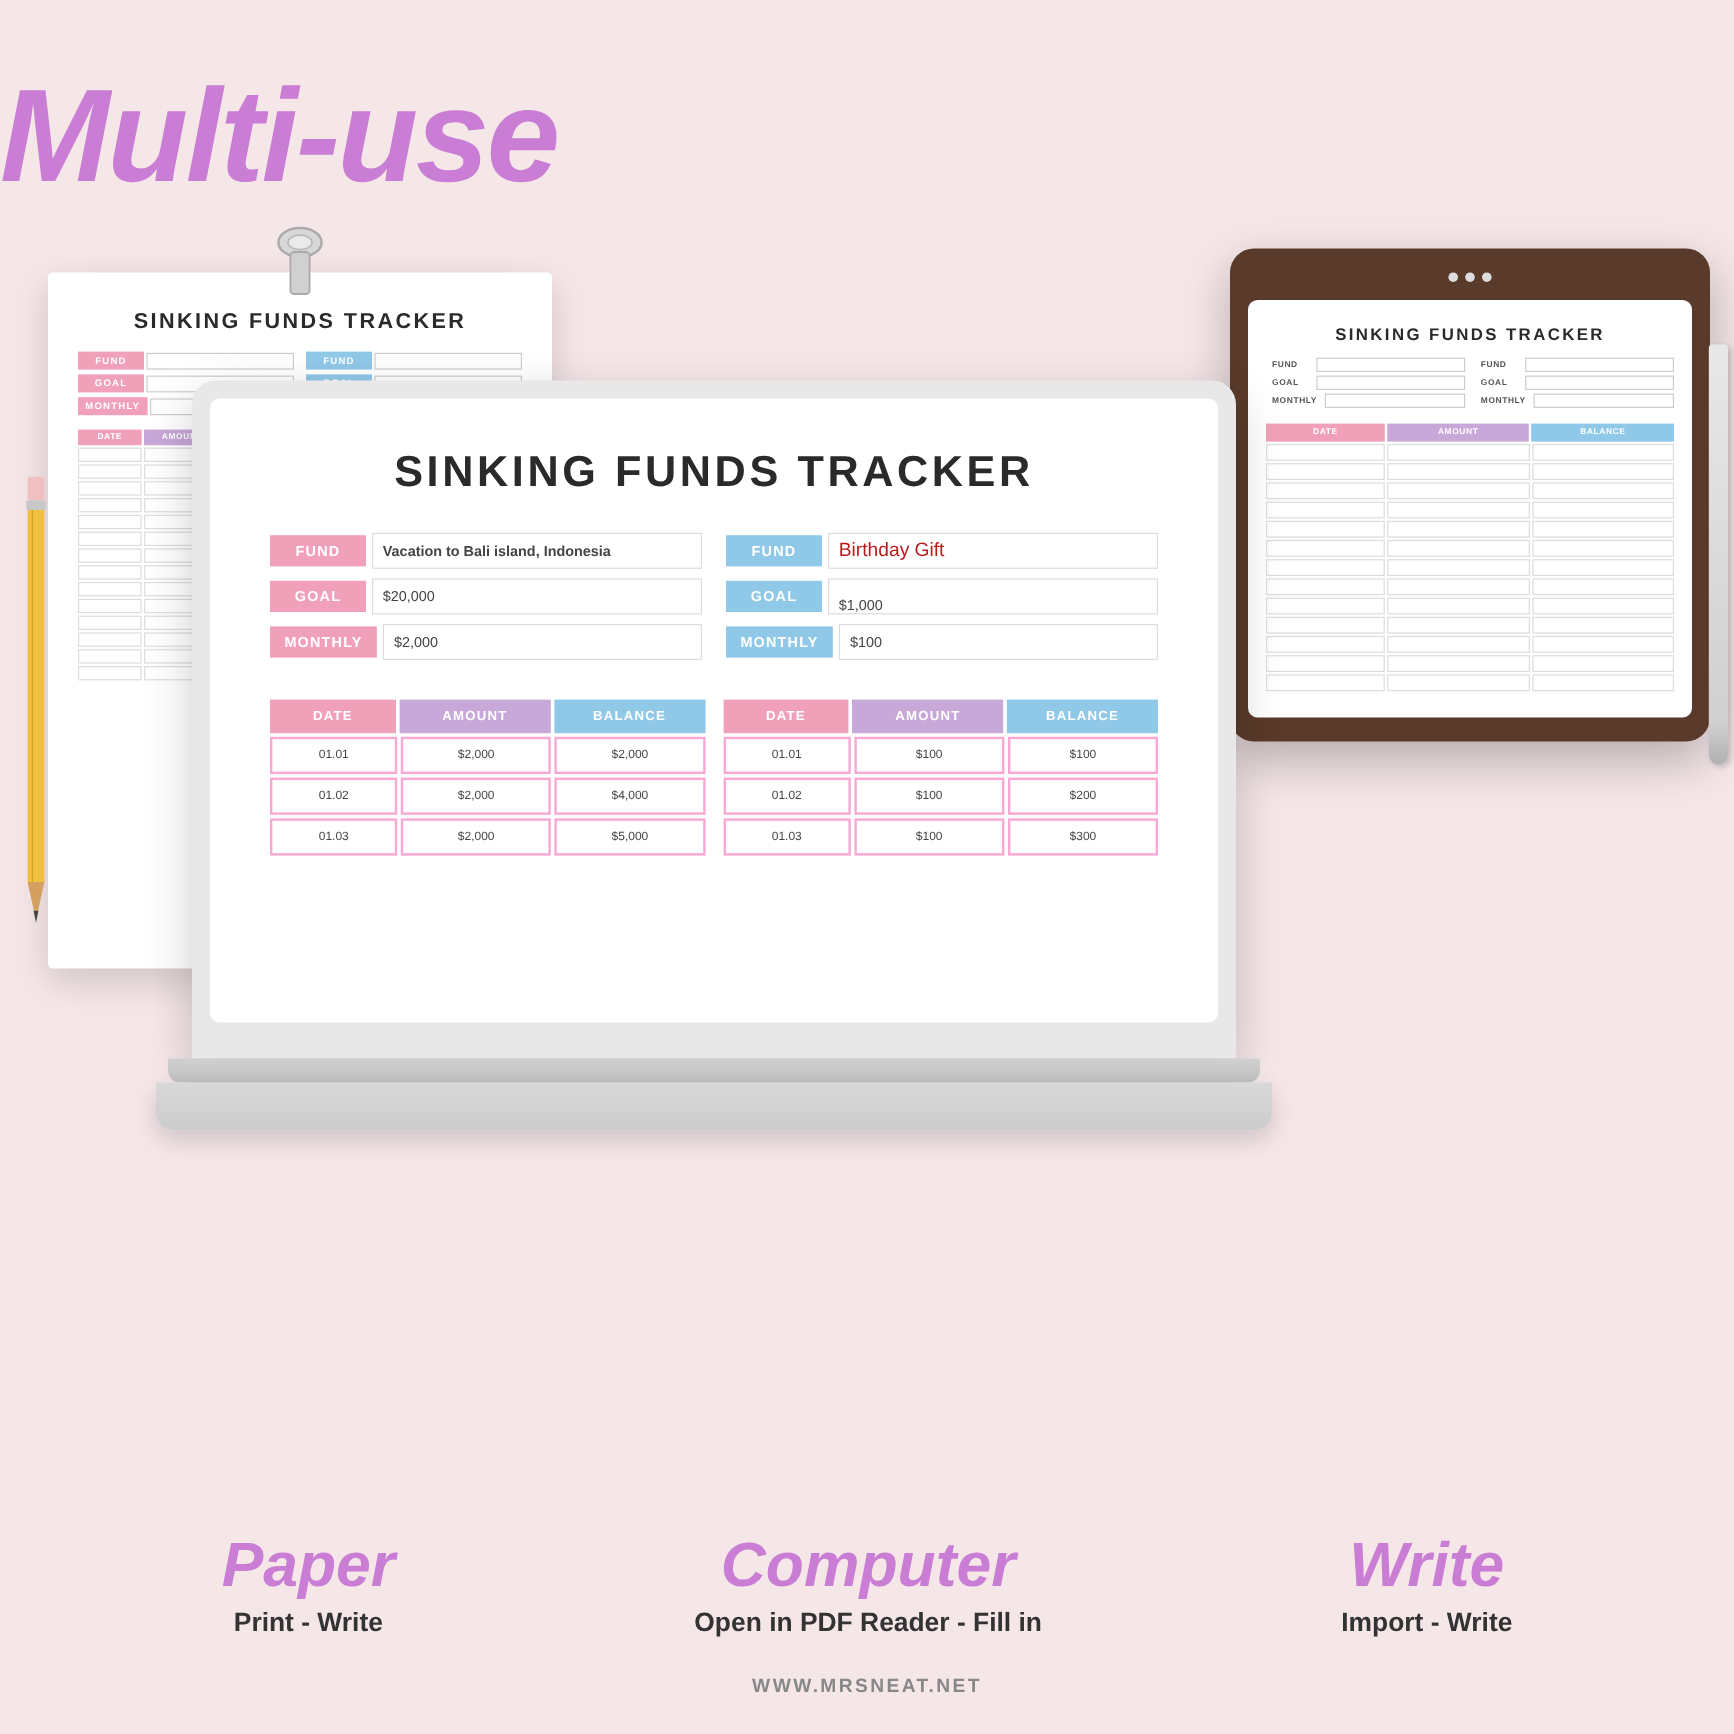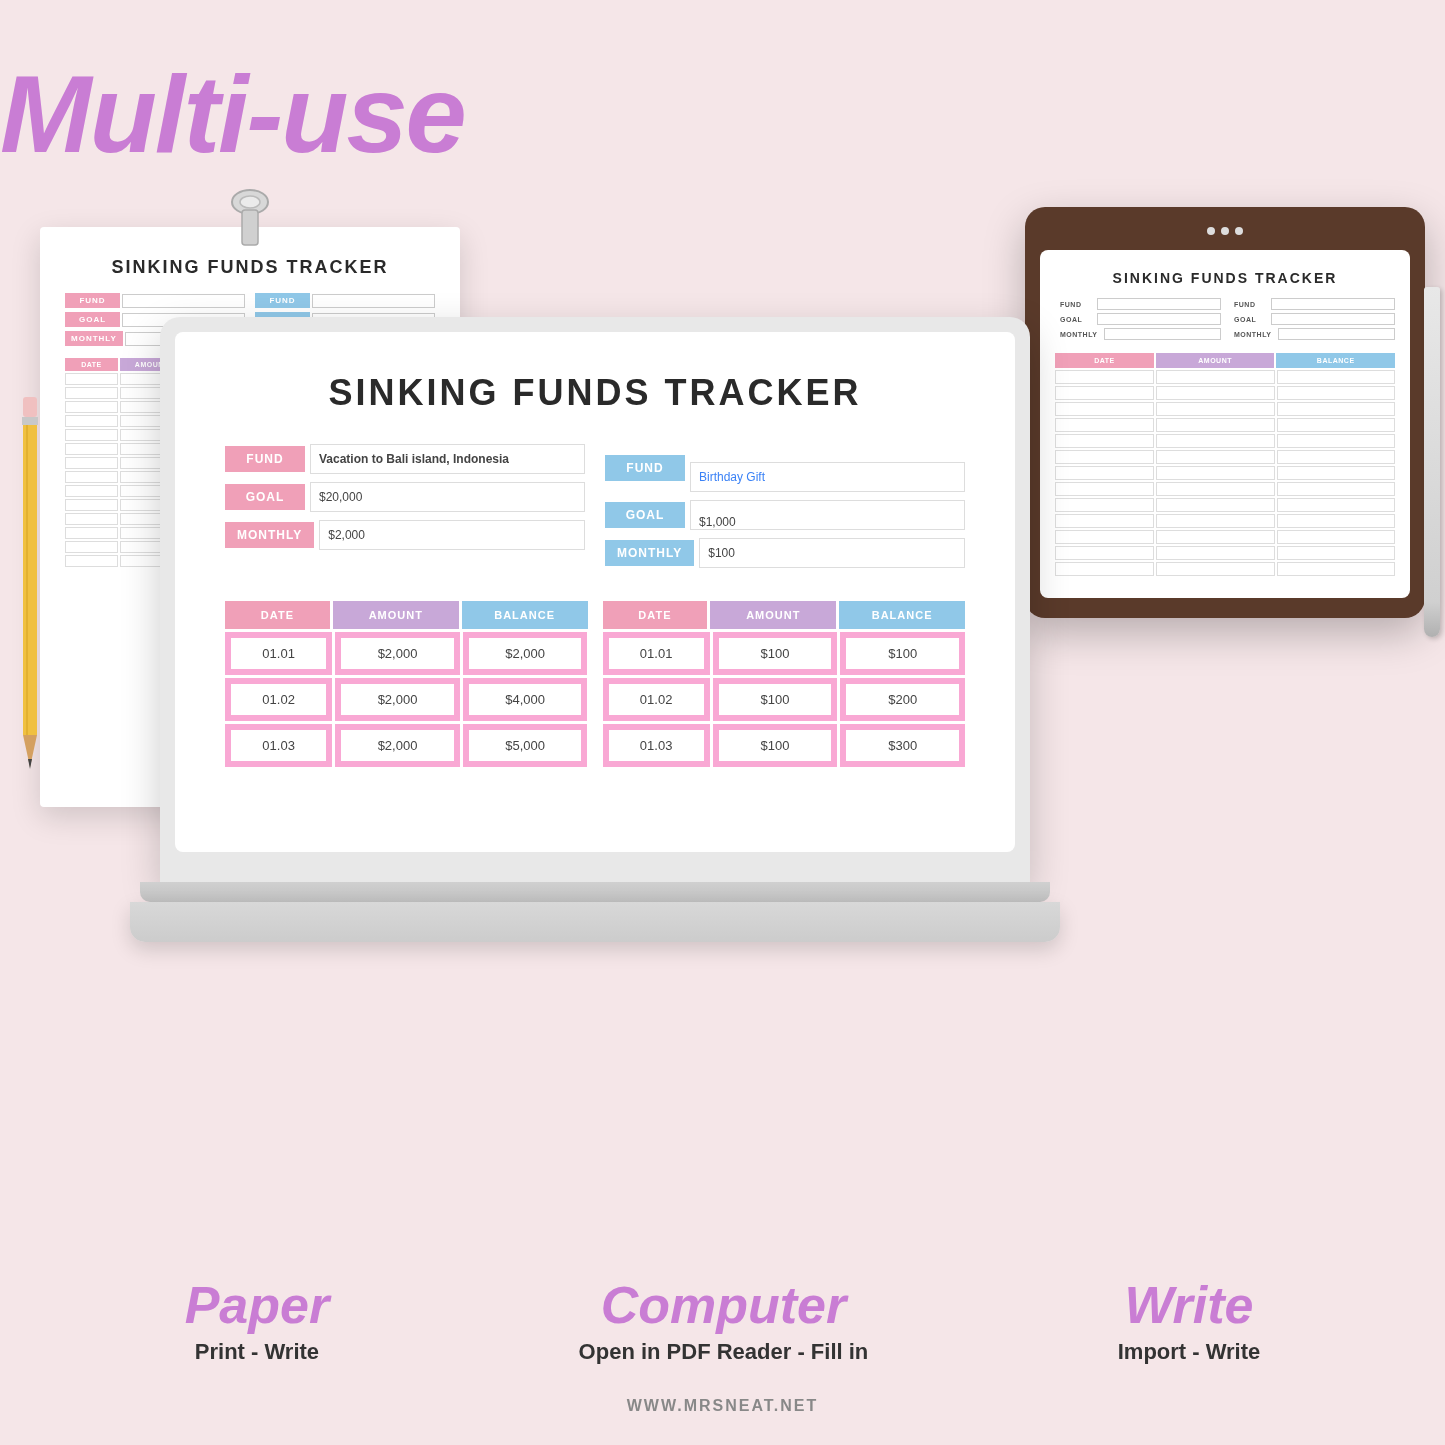--- a/index.html
+++ b/index.html
@@ -274,24 +274,24 @@
     .tracker-col-amount { background-color: #c8a8d8; flex: 1.2; }
     .tracker-col-balance { background-color: #90c8e8; flex: 1.2; }
 
     .tracker-data-row {
       display: flex;
       gap: 3px;
       margin-bottom: 3px;
     }
 
     .tracker-data-cell {
-      border: 6px solid #f9a8d4;
+      border: 2px solid #f9a8d4;
       padding: 8px 4px;
       text-align: center;
-      font-size: 13px;
+      font-size: 10px;
       color: #444;
     }
 
     .tracker-data-cell.date { flex: 1; }
     .tracker-data-cell.amount { flex: 1.2; }
     .tracker-data-cell.balance { flex: 1.2; }
 
     
     .tablet-container {
       position: absolute;
@@ -713,21 +713,21 @@
               <div class="tracker-label pink">MONTHLY</div>
               <div class="tracker-input" style="display:flex;align-items:center;font-size:12px;color:#444;padding:0 8px;">
                 <span>$2,000</span>
               </div>
             </div>
           </div>
 
           <div class="tracker-field-group">
             <div class="tracker-field-row">
               <div class="tracker-label blue">FUND</div>
-              <div class="tracker-input" style="display:flex;align-items:center;font-size:12px;color:#3b82f6;padding:0 8px;margin-top:18px;">
+              <div class="tracker-input" style="display:flex;align-items:center;font-size:16px;color:#b91c1c;padding:0 8px;">
                 <span>Birthday Gift</span>
               </div>
             </div>
             <div class="tracker-field-row">
               <div class="tracker-label blue">GOAL</div>
               <div class="tracker-input" style="display:flex;align-items:flex-end;font-size:12px;color:#444;padding:0 8px;">
                 <span>$1,000</span>
               </div>
             </div>
             <div class="tracker-field-row">

